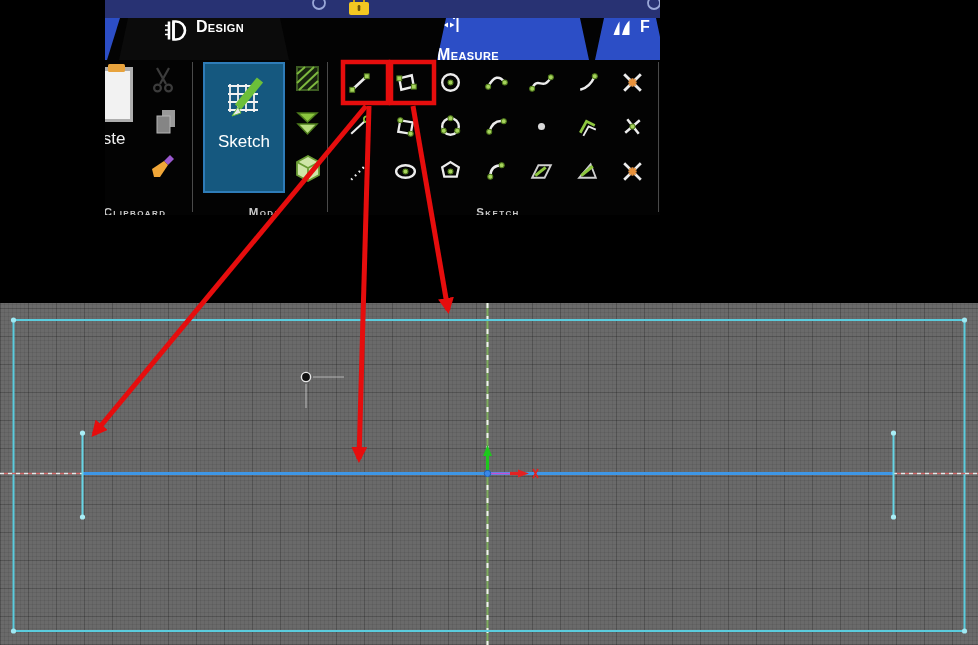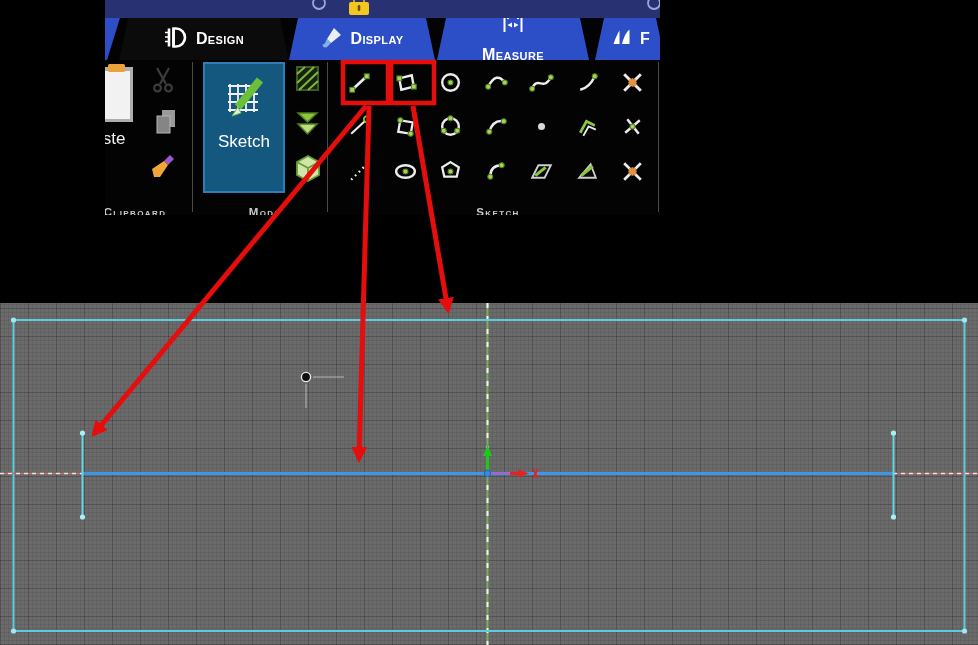--- a/index.html
+++ b/index.html
@@ -3,21 +3,21 @@
 <meta charset="utf-8">
 <style>
   html,body{margin:0;padding:0;background:#000;}
   #stage{position:relative;width:978px;height:645px;background:#000;overflow:hidden;
          font-family:"Liberation Sans",sans-serif;}
   
   .ribbon{position:absolute;left:105px;top:0;width:555px;height:215px;background:#030303;overflow:hidden;}
   .titlebar{position:absolute;left:0;top:0;width:555px;height:18px;background:var(--titlebar_navy);overflow:hidden;}
   .titlebar .tbicon{position:absolute;top:-8px;}
   .tabs{position:absolute;left:0;top:18px;width:555px;height:42px;}
-  .tab{position:absolute;top:0;height:42px;display:flex;align-items:center;justify-content:center;gap:7px;
+  .tab{position:absolute;top:0;height:42px;display:flex;align-items:flex-start;justify-content:center;gap:7px;
        clip-path:polygon(9px 0, calc(100% - 9px) 0, 100% 100%, 0 100%);}
   .tab .tablabel{color:#fff;font-size:16px;font-weight:600;font-variant:small-caps;letter-spacing:.4px;}
   .tabsliver{position:absolute;left:0;top:0;width:22px;height:42px;background:var(--accent_blue_tab);
        clip-path:polygon(0 0,15px 0,2px 100%,0 100%);}
   .rbody{position:absolute;left:0;top:60px;width:555px;height:155px;}
   .vsep{position:absolute;top:2px;width:1px;height:150px;background:#4a4a4a;}
   .grouplabel{position:absolute;bottom:-5px;height:16px;line-height:16px;text-align:center;
        color:#c9c9c9;font-size:11.5px;font-weight:600;font-variant:small-caps;letter-spacing:1.4px;}
   .ptool{position:absolute;}
   .pastelabel{position:absolute;left:-23px;top:69px;width:70px;color:#f0f0f0;font-size:17px;}
@@ -76,27 +76,20 @@
                 <line x1="5" y1="3.5" x2="5" y2="21.5" stroke-width="2.6"></line>
      <line x1="1" y1="7.5" x2="5" y2="7.5" stroke-width="1.4"></line>
                 <line x1="1" y1="12" x2="5" y2="12" stroke-width="1.4"></line>
      <line x1="1" y1="16.5" x2="5" y2="16.5" stroke-width="1.4"></line>
      <path d="M9.5 3.5 L12 3.5 A 9 9 0 0 1 12 21.5 L9.5 21.5 Z" stroke-width="2.6"></path>
      <line x1="9.5" y1="3.5" x2="9.5" y2="21.5" stroke-width="2.6"></line>
               </g>
             </svg></span>
                  <span class="tablabel">Design</span>
         </div>
-        <div class="tab" style="left: 184px; width: 146px; background: var(--accent_blue_tab);">
-          <span><svg width="23" height="23">
-     <path d="M14 2 L21 9 L11 17 L7 13 Z" fill="#e9eef8"></path>
-     <path d="M7 13 L11 17 L7 21 C5 22.5 2.5 21 2.5 18.5 C4.5 18.5 5.8 16.5 5.8 15 Z" fill="#7fb3e8"></path>
-            </svg></span>
-                 <span class="tablabel">Display</span>
-        </div>
         <div class="tab" style="left: 332px; width: 152px; background: var(--accent_blue_tab); flex-direction: column;">
           <span><svg width="24" height="20">
      <g stroke="#fff" fill="none" stroke-width="2">
                 <path d="M3.5 3 V17 M20.5 3 V17"></path>
               </g>
      <path d="M6.5 10 L11 7.5 V12.5 Z" fill="#fff"></path>
               <path d="M17.5 10 L13 7.5 V12.5 Z" fill="#fff"></path>
      <circle cx="7" cy="3" r="1.2" fill="#fff"></circle>
               <circle cx="17" cy="3" r="1.2" fill="#fff"></circle>
             </svg></span>

